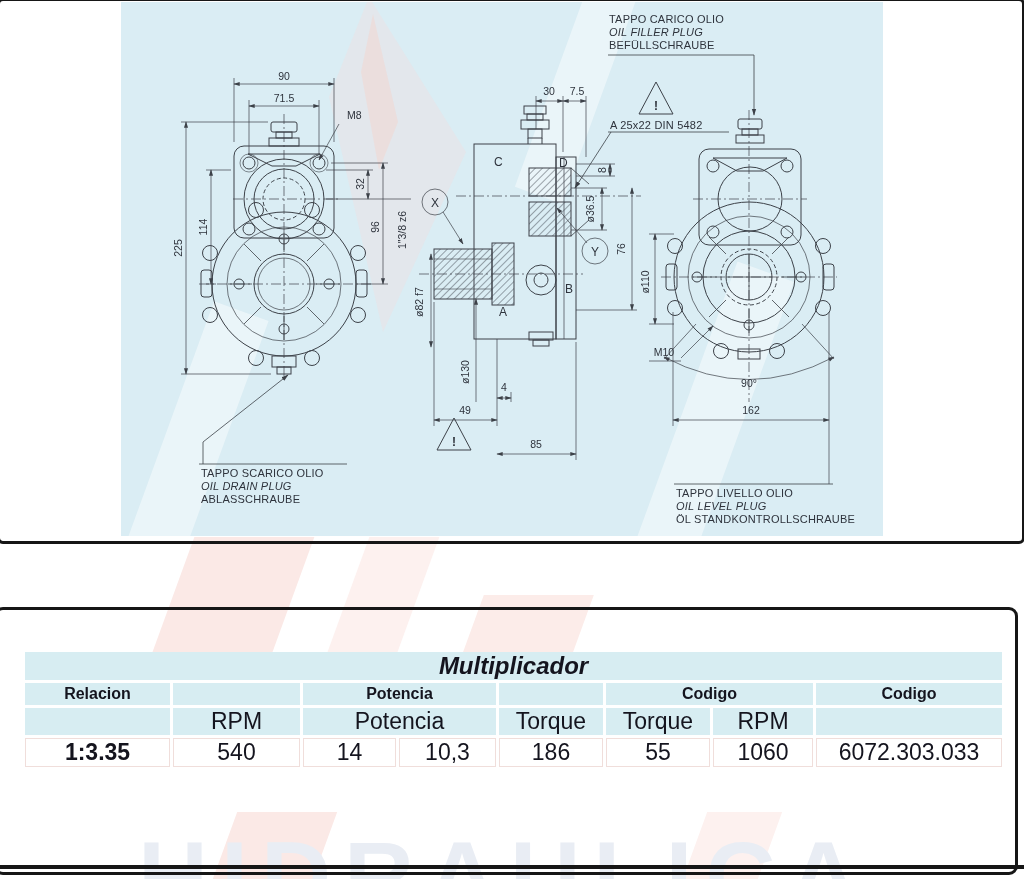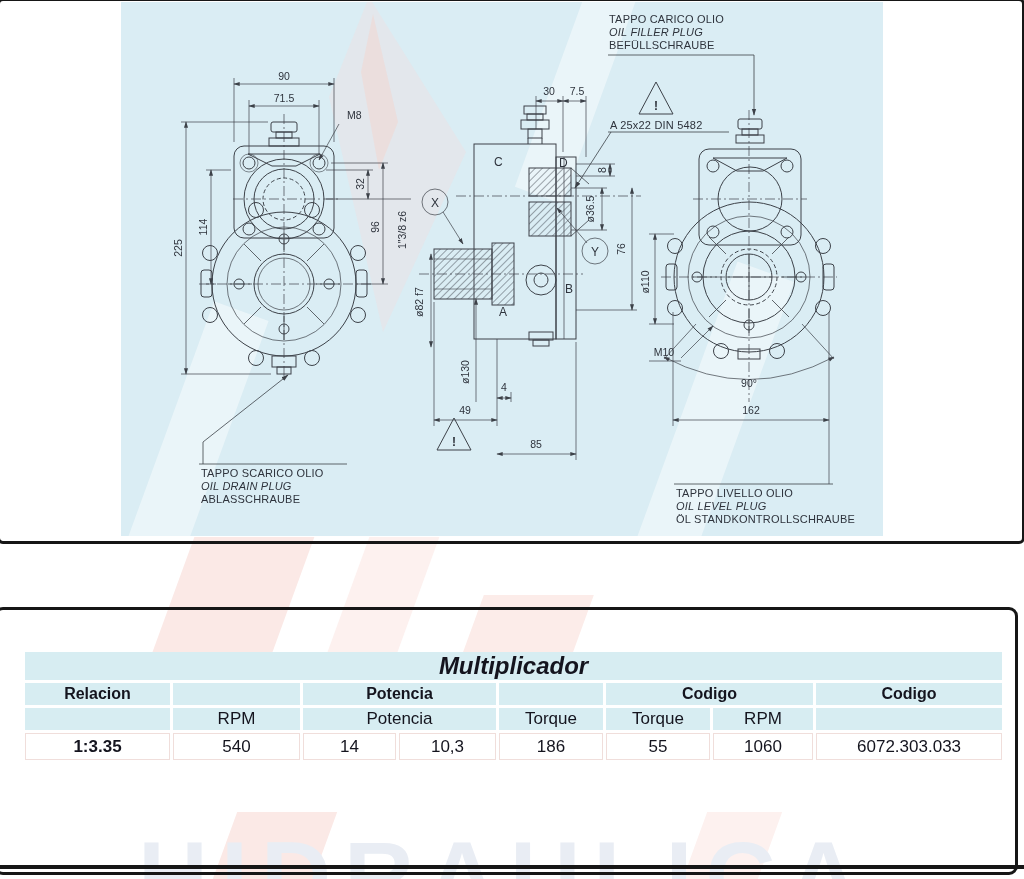--- a/index.html
+++ b/index.html
@@ -11,21 +11,21 @@
   .panel-bottom{left:-6px;top:607px;width:1018px;height:262px;border-radius:9px;}
   .bottom-line{position:absolute;left:0;top:865px;width:1024px;height:4px;background:#161616;z-index:5;}
   .draw-area{position:absolute;left:121px;top:2px;width:762px;height:534px;background:#daedf4;z-index:2;}
   .draw-area svg{display:block;}
   .wm-text{position:absolute;left:138px;top:820px;z-index:2;font-size:97px;font-weight:bold;
            letter-spacing:13px;color:#e9edf4;white-space:nowrap;}
   
   .spec-table{position:absolute;left:22px;top:649px;z-index:4;border-collapse:separate;
               border-spacing:3px;table-layout:fixed;width:983px;color:#14141e;}
   .spec-table td{background:#d7edf2;text-align:center;vertical-align:middle;
-                 font-size:17px;padding:0;height:22px;overflow:hidden;white-space:nowrap;}
+                 font-size:23px;padding:0;height:22px;overflow:hidden;white-space:nowrap;}
   .spec-table .t-title{font-size:24px;font-weight:bold;height:14px;font-style:italic;}
   .spec-table .t-group{font-size:16px;font-weight:bold;}
   .spec-table tr.data td{background:#ffffff;height:25px;border:1px solid #f0dedb;margin-left:29px;}
   .spec-table tr.data td.b{font-weight:bold;}
   
   text{font-family:"Liberation Sans",sans-serif;fill:#2e333c;}
   .dim{font-size:10.5px;}
   .lbl{font-size:11px;letter-spacing:.2px;}
   .lbl-i{font-style:italic;}
   .sec{font-size:12px;}

